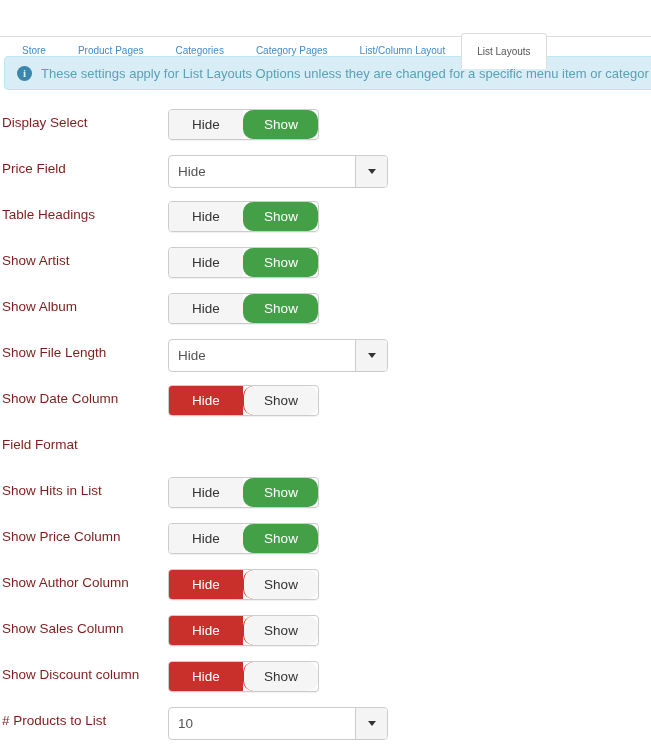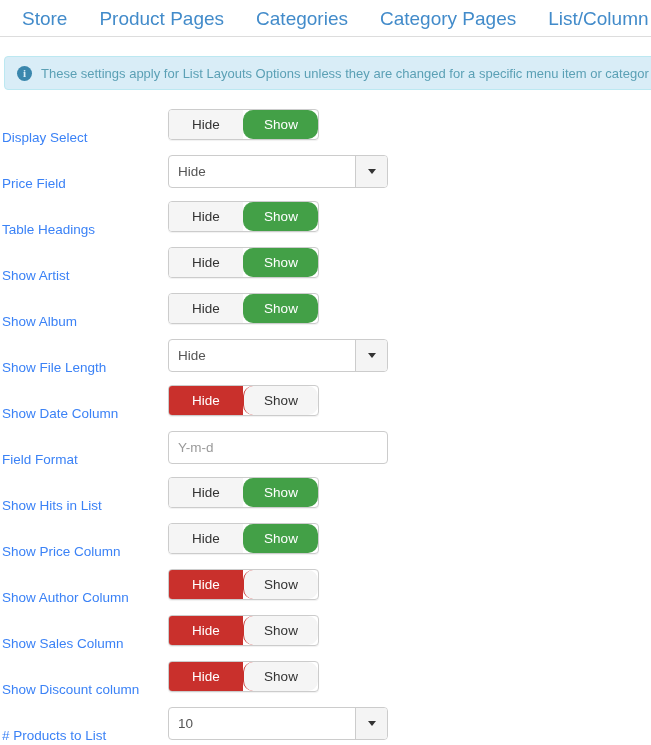--- a/index.html
+++ b/index.html
@@ -24,27 +24,28 @@
     border-bottom: 1px solid #dddddd;
     box-sizing: border-box;
     white-space: nowrap;
     padding-left: 6px;
   }
   .tab {
     display: inline-block;
     height: 36px;
     line-height: 36px;
     padding: 0 15px;
-    font-size: 19px;
+    font-size: 10px;
     color: #428bca;
     border: 1px solid transparent;
     border-bottom: none;
     box-sizing: border-box;
     vertical-align: bottom;
     cursor: pointer;
+    margin-top: 32px;
   }
   .tab.active {
     color: #555555;
     background: #ffffff;
     border: 1px solid #dddddd;
     border-bottom: 1px solid #ffffff;
     border-radius: 4px 4px 0 0;
     margin-bottom: -1px;
     position: relative;
     z-index: 2;
@@ -94,23 +95,22 @@
   }
   .form-row {
     position: relative;
     height: 46px;
   }
   .form-label {
     position: absolute;
     left: 2px;
     top: 12px;
     font-size: 13.5px;
-    color: #3b82f6;
+    color: #7f1d1d;
     white-space: nowrap;
-    margin-top: 15px;
   }
   .control {
     position: absolute;
     left: 168px;
     top: 6px;
   }
 
   
   .toggle {
     display: flex;
@@ -269,21 +269,20 @@
       <div class="form-label">Show Date Column</div>
       <div class="control">
         <div class="toggle">
           <div class="seg on-red">Hide</div>
           <div class="seg sep">Show</div>
         </div>
       </div>
     </div>
     <div class="form-row">
       <div class="form-label">Field Format</div>
-      <div class="control"><input class="text-input" type="text" value="Y-m-d" style=""></div>
     </div>
     <div class="form-row">
       <div class="form-label">Show Hits in List</div>
       <div class="control">
         <div class="toggle">
           <div class="seg">Hide</div>
           <div class="seg sep on-green">Show</div>
         </div>
       </div>
     </div>

